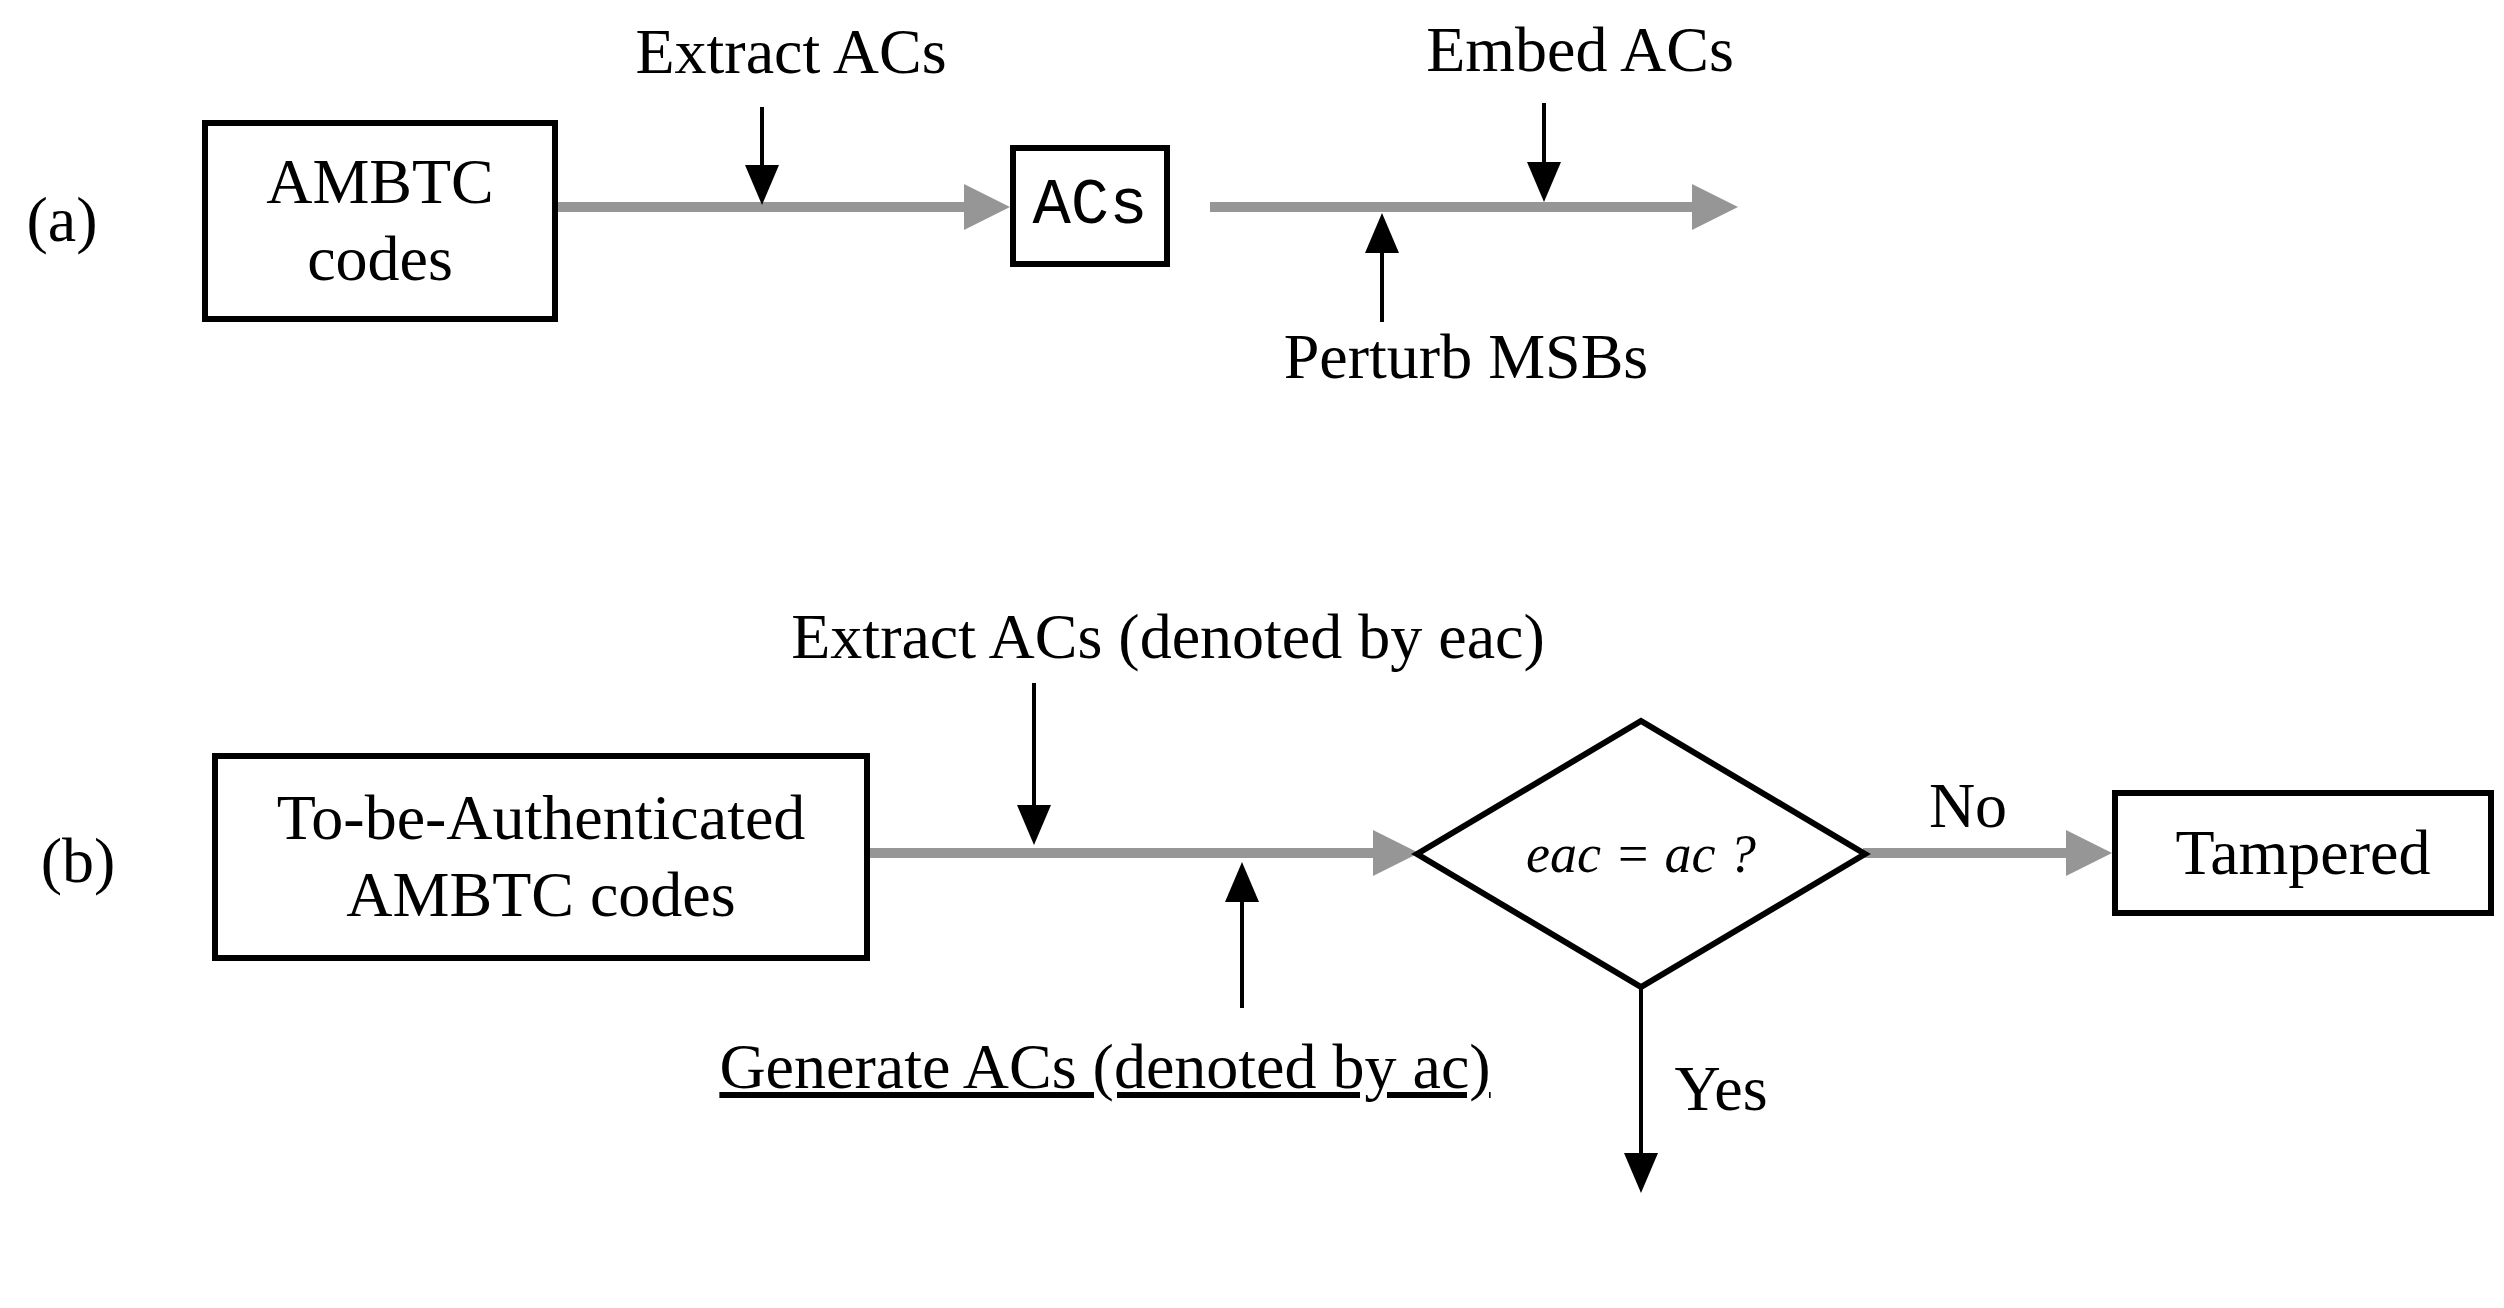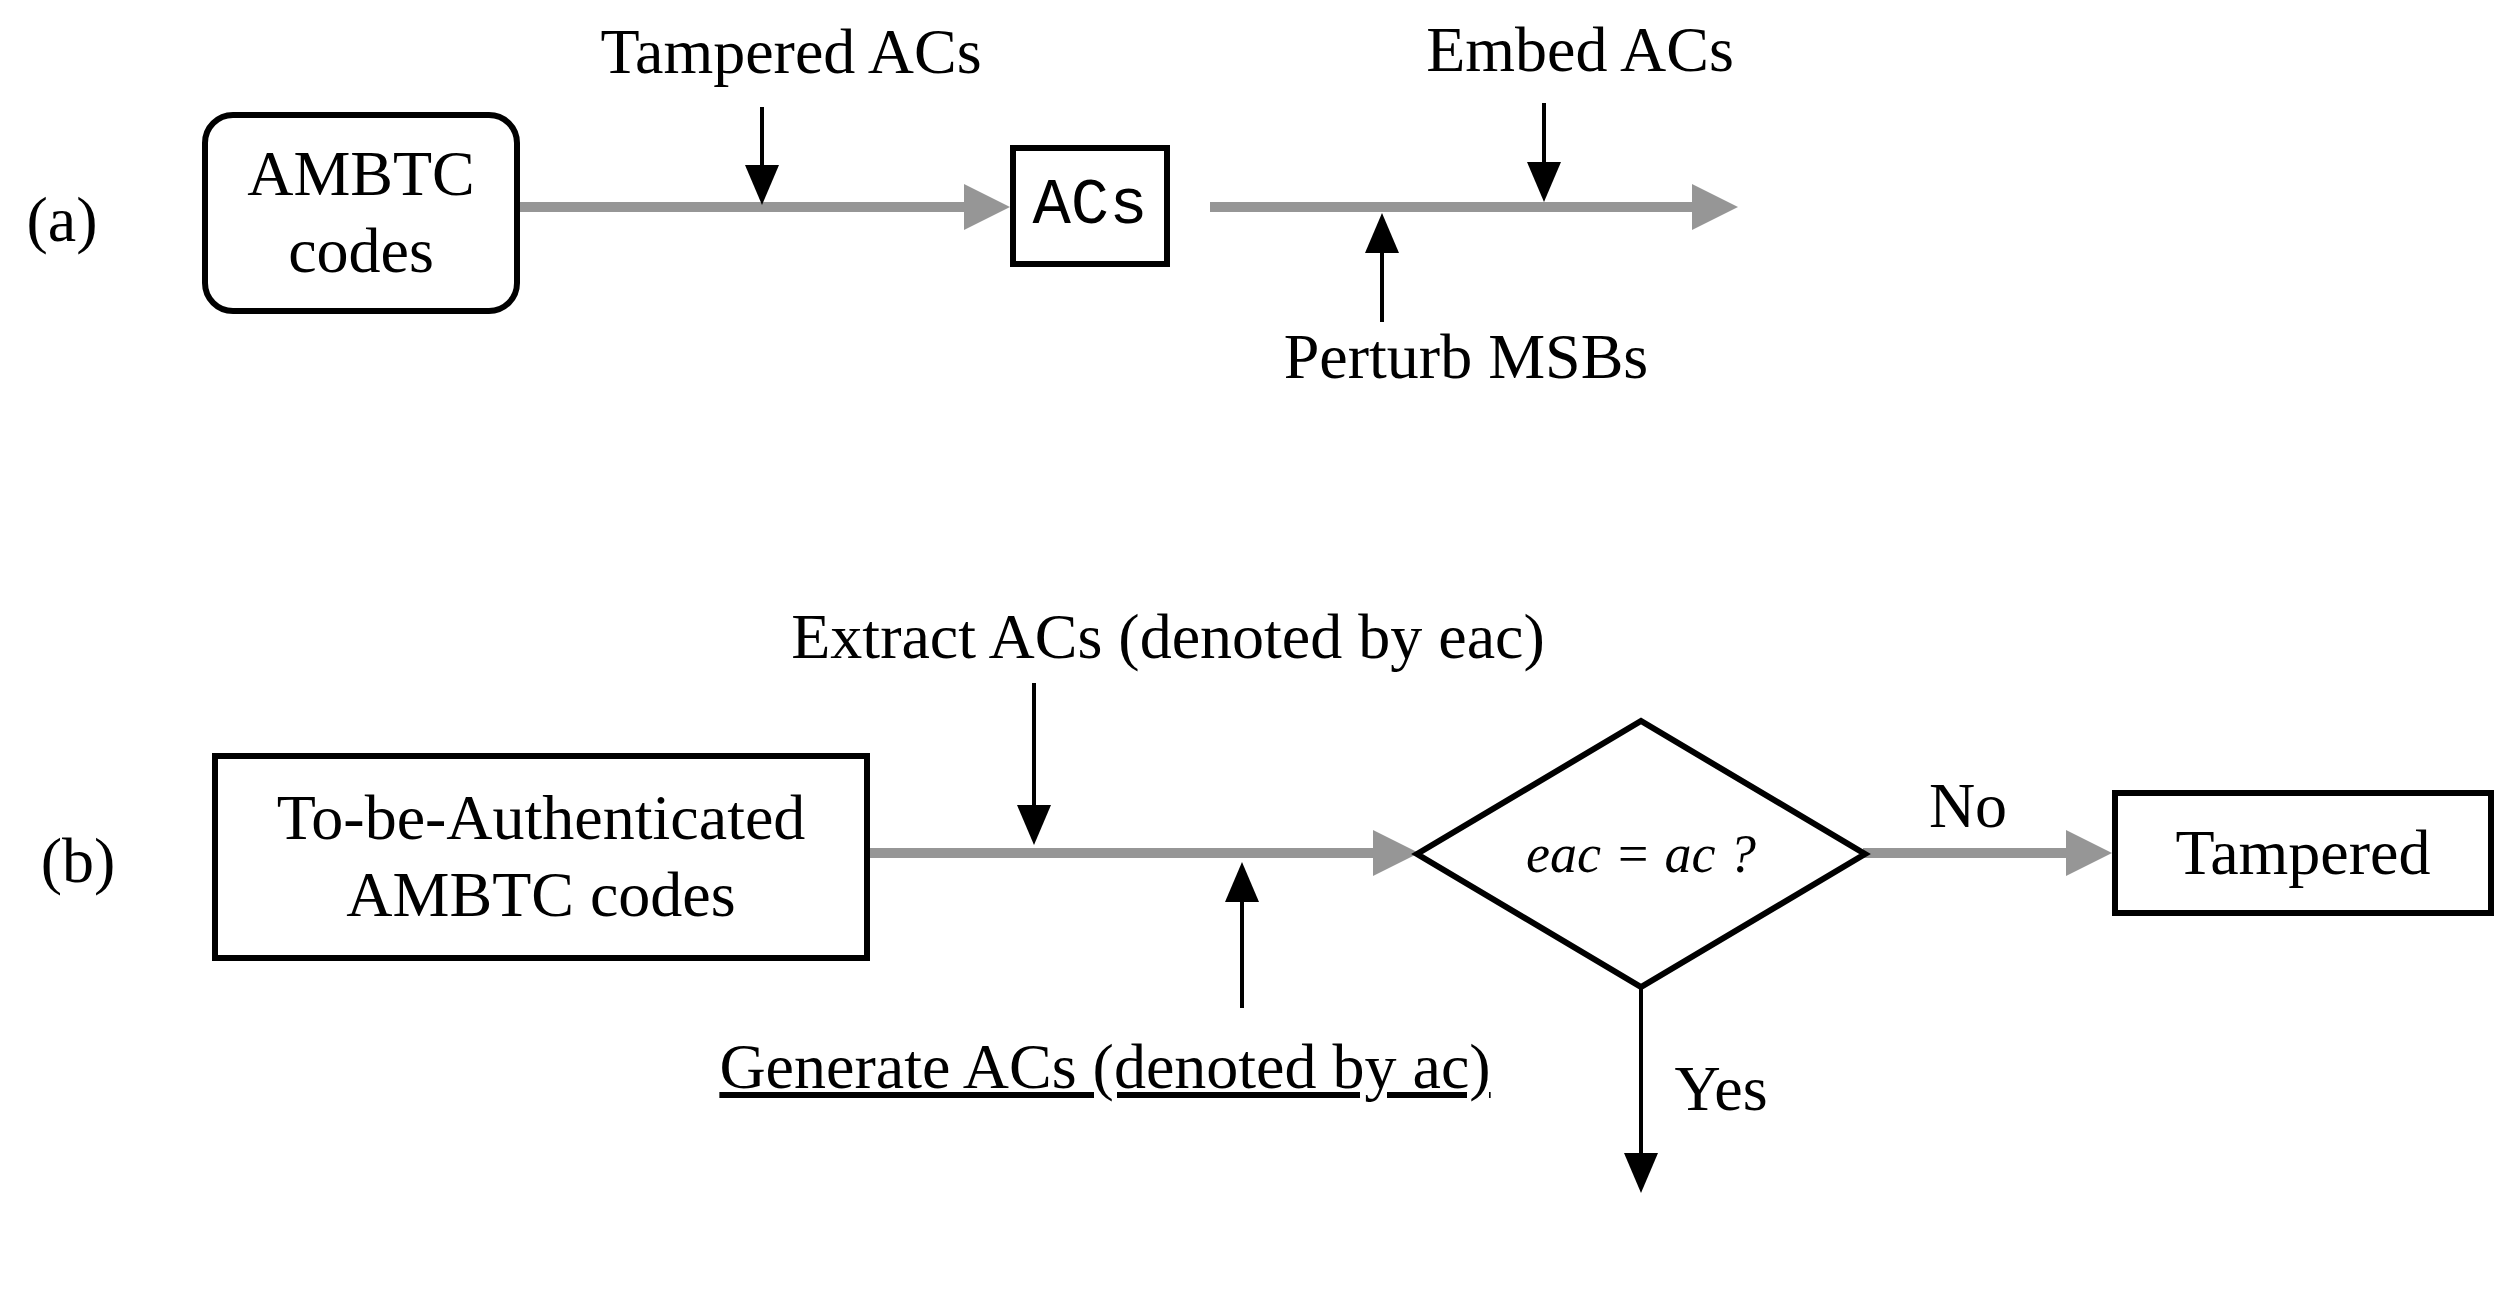--- a/index.html
+++ b/index.html
@@ -35,21 +35,21 @@
   }
   .decision-text {
     position: absolute;
     display: flex;
     align-items: center;
     justify-content: center;
     font-size: 54px;
     font-style: italic;
   }
   
-  .b-ambtc      { left: 202px;  top: 112px;  width: 318px; height: 202px; border-radius: 31px; }
+  .b-ambtc      { left: 202px;  top: 120px;  width: 356px; height: 202px; }
   .b-acs        { left: 1010px; top: 145px;  width: 160px; height: 122px; font-family: Liberation Mono, monospace; }
   .b-marked     { left: 1738px; top: 148px;  width: 746px; height: 117px; }
   .b-tba        { left: 212px;  top: 753px;  width: 658px; height: 208px; justify-content: center; }
   .b-tampered   { left: 2112px; top: 790px;  width: 382px; height: 126px; }
   .b-untampered { left: 1431px; top: 1193px; width: 423px; height: 110px; }
   
   .l-a          { left: 12px;   top: 185px;  width: 100px; }
   .l-b          { left: 28px;   top: 826px;  width: 100px; }
   .l-generate-a { left: 541px;  top: 17px;   width: 500px; }
   .l-embed      { left: 1380px; top: 15px;   width: 400px; }
@@ -95,21 +95,21 @@
     <polygon points="1417,854 1641,721 1865,854 1641,987" fill="#ffffff" stroke="#000000" stroke-width="6"></polygon>
   </svg>
 
   <div class="lbl l-a">(a)</div>
 
   <div class="box b-ambtc">
     <span>AMBTC</span>
     <span>codes</span>
   </div>
 
-  <div class="lbl l-generate-a">Tampered ACs</div>
+  <div class="lbl l-generate-a">Extract ACs</div>
 
   <div class="box b-acs">
     <span>ACs</span>
   </div>
 
   <div class="lbl l-embed">Embed ACs</div>
 
   <div class="lbl l-perturb">Perturb MSBs</div>
 
 

